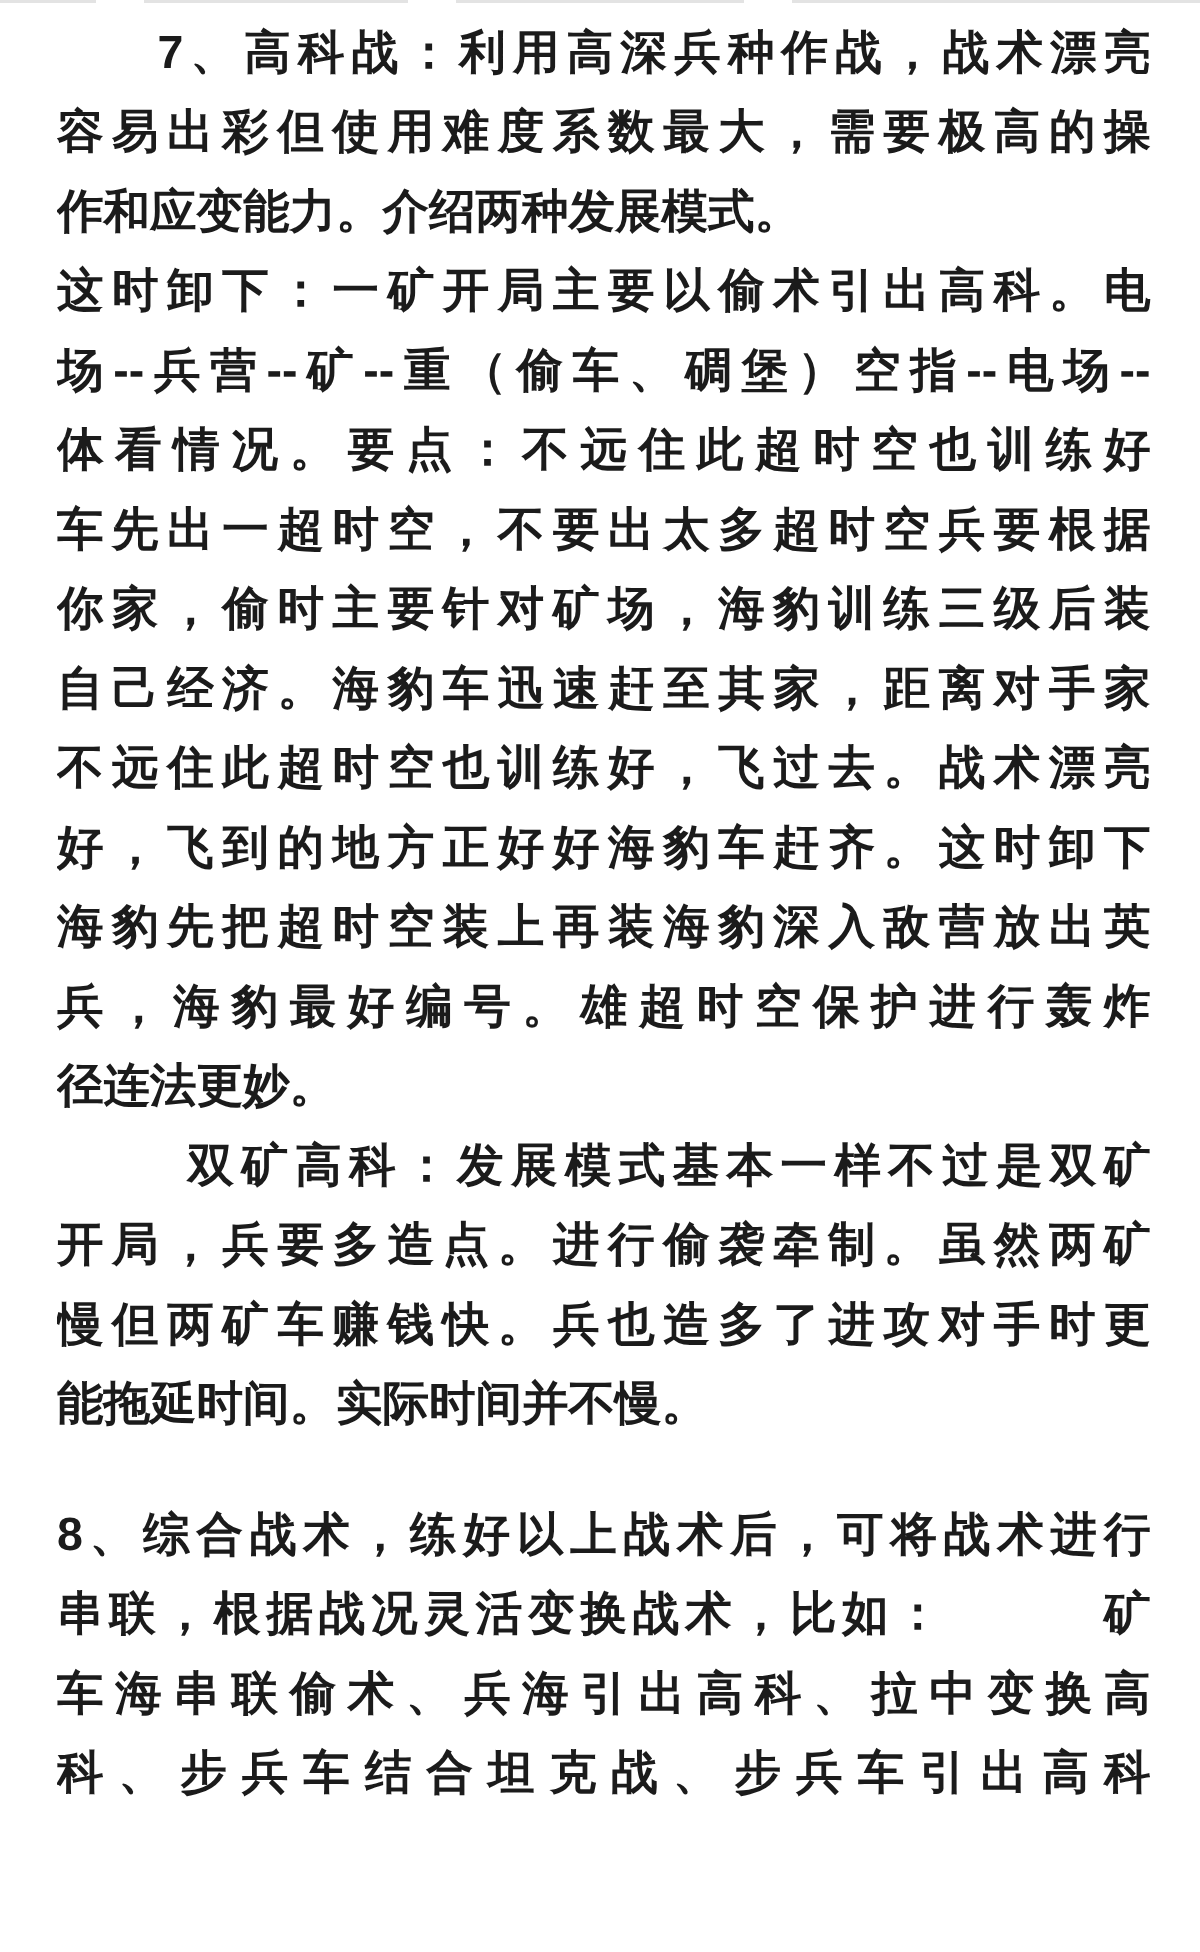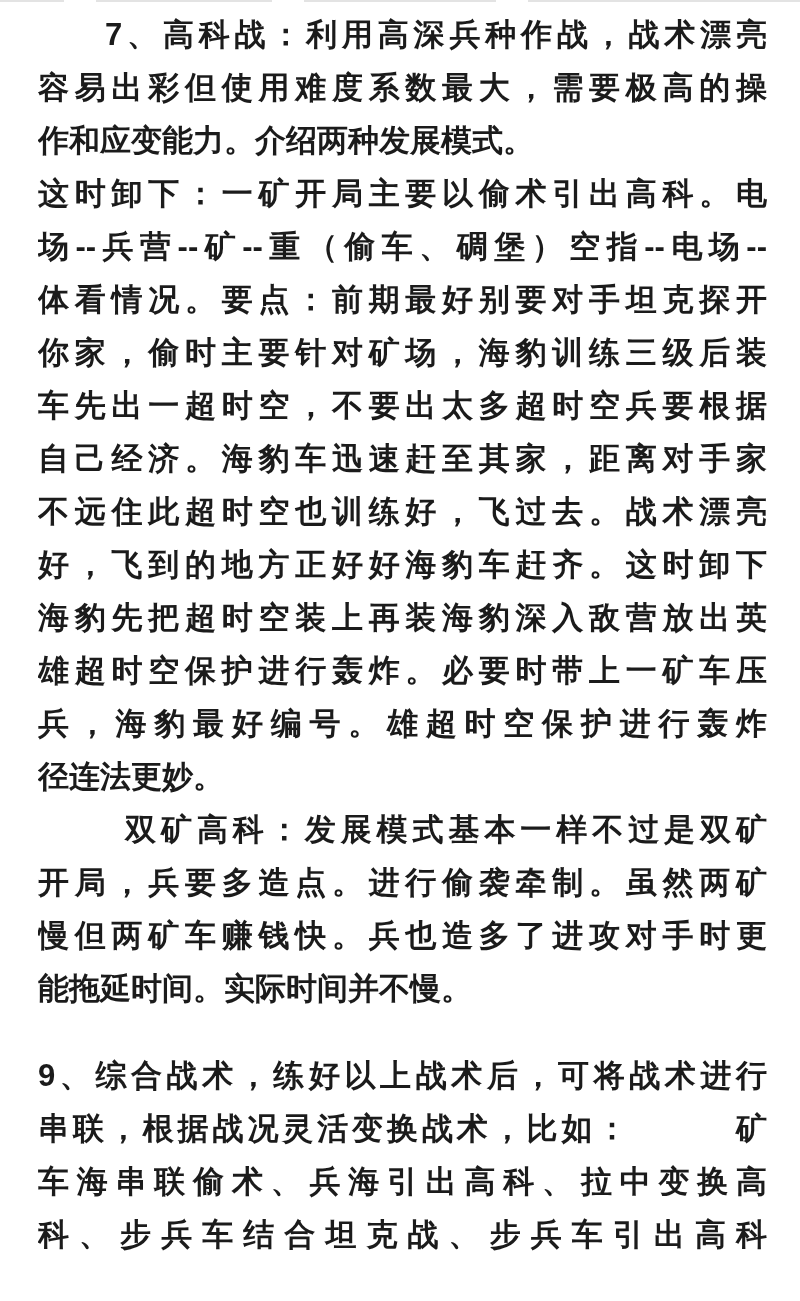--- a/index.html
+++ b/index.html
@@ -53,39 +53,38 @@
 
   <div>
     <div class="line indent-sm">7、高科战：利用高深兵种作战，战术漂亮</div>
     <div class="line">容易出彩但使用难度系数最大，需要极高的操</div>
     <div class="line end">作和应变能力。介绍两种发展模式。</div>
   </div>
 
   <div>
     <div class="line">这时卸下：一矿开局主要以偷术引出高科。电</div>
     <div class="line">场--兵营--矿--重（偷车、碉堡）空指--电场--</div>
-    <div class="line">体看情况。要点：前期最好别要对手坦克探开</div>
+    <div class="line">体看情况。要点：不远住此超时空也训练好</div>
+    <div class="line">车先出一超时空，不要出太多超时空兵要根据</div>
     <div class="line">你家，偷时主要针对矿场，海豹训练三级后装</div>
-    <div class="line">车先出一超时空，不要出太多超时空兵要根据</div>
     <div class="line">自己经济。海豹车迅速赶至其家，距离对手家</div>
     <div class="line">不远住此超时空也训练好，飞过去。战术漂亮</div>
     <div class="line">好，飞到的地方正好好海豹车赶齐。这时卸下</div>
     <div class="line">海豹先把超时空装上再装海豹深入敌营放出英</div>
-    <div class="line">雄超时空保护进行轰炸。必要时带上一矿车压</div>
     <div class="line">兵，海豹最好编号。雄超时空保护进行轰炸</div>
     <div class="line end">径连法更妙。</div>
   </div>
 
   <div>
     <div class="line indent-md">双矿高科：发展模式基本一样不过是双矿</div>
     <div class="line">开局，兵要多造点。进行偷袭牵制。虽然两矿</div>
     <div class="line">慢但两矿车赚钱快。兵也造多了进攻对手时更</div>
     <div class="line end">能拖延时间。实际时间并不慢。</div>
   </div>
 
   <div class="para-gap">
-    <div class="line">9、综合战术，练好以上战术后，可将战术进行</div>
+    <div class="line">8、综合战术，练好以上战术后，可将战术进行</div>
     <div class="line">串联，根据战况灵活变换战术，比如：　　　矿</div>
     <div class="line">车海串联偷术、兵海引出高科、拉中变换高</div>
     <div class="line">科、步兵车结合坦克战、步兵车引出高科</div>
   </div>
 
 </div>
 
 </body></html>

